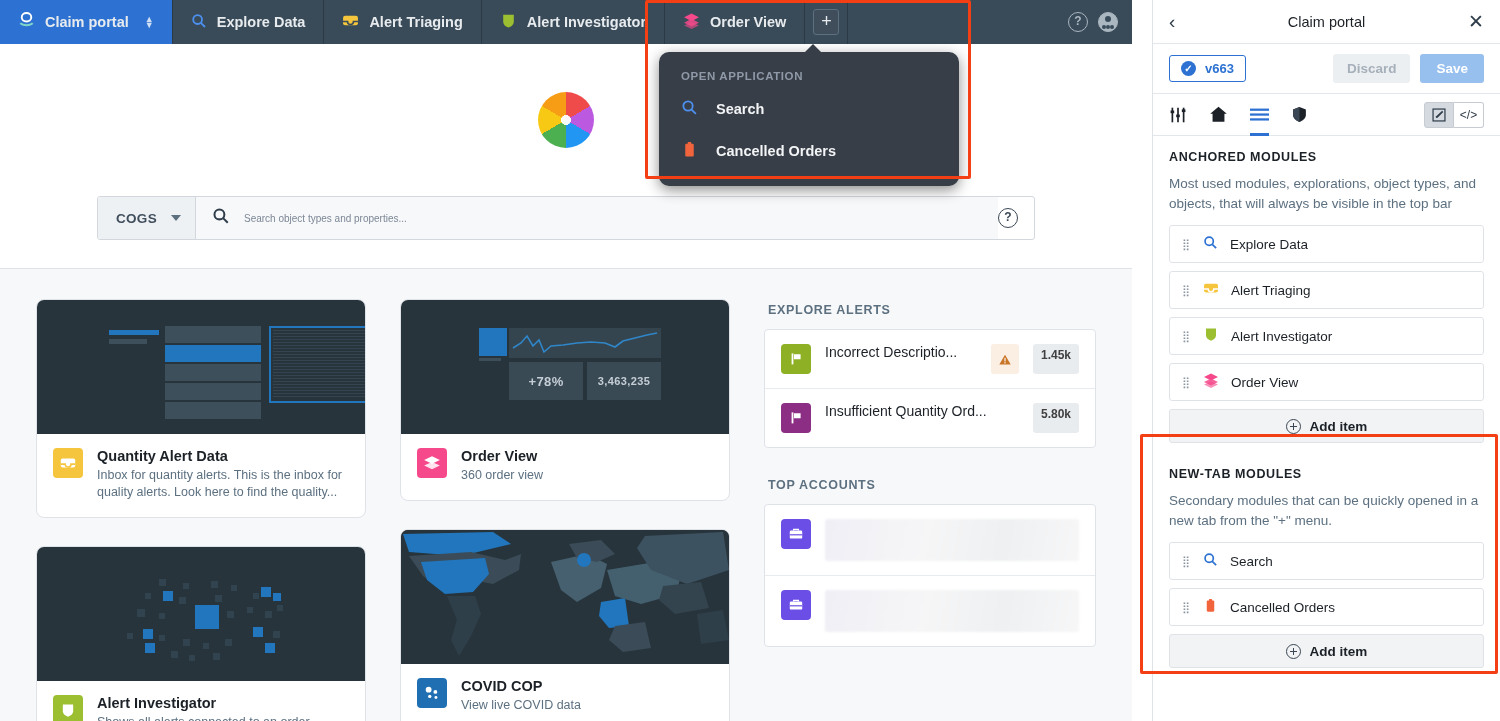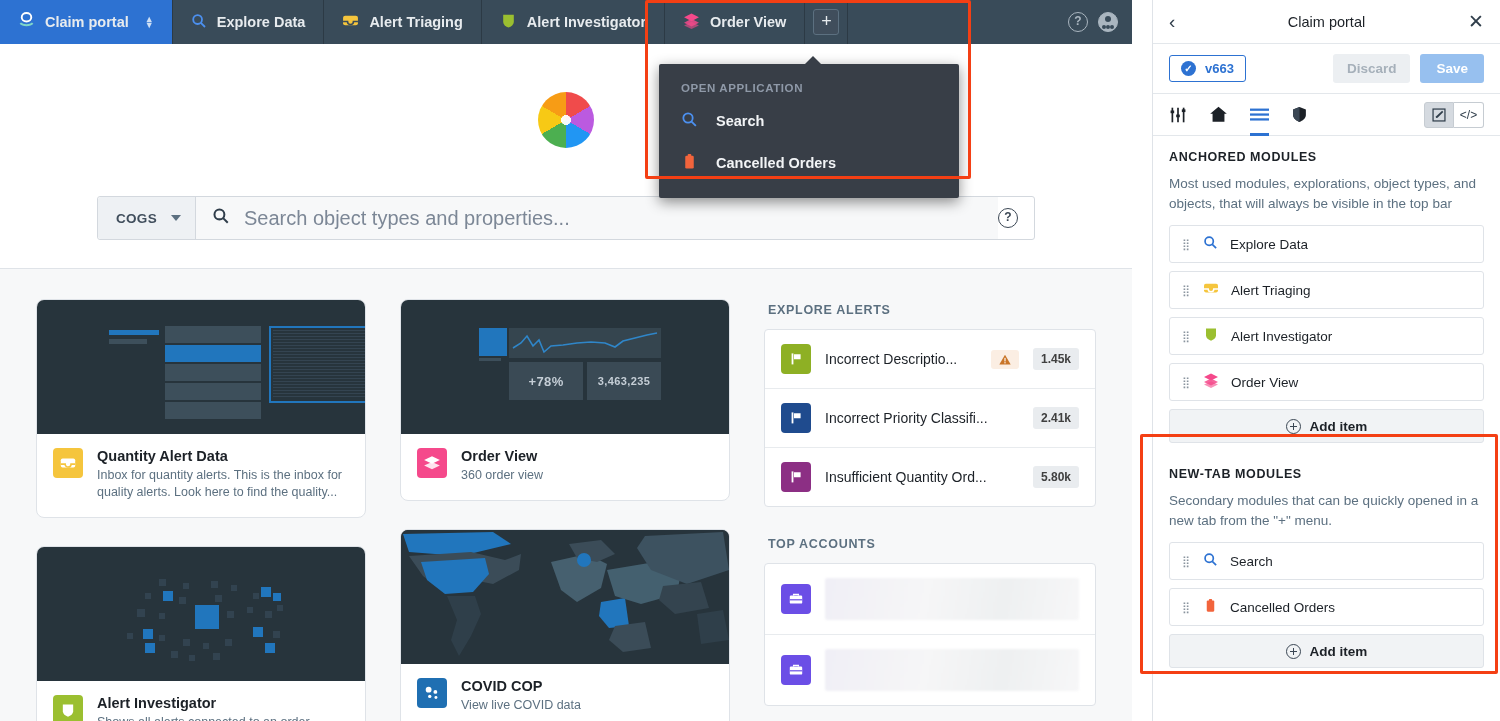--- a/index.html
+++ b/index.html
@@ -41,22 +41,22 @@
   }
   .circ-icon.avatar { background: #aab6c0; border-color:#aab6c0; position: relative; }
   .circ-icon.avatar::after{
     content:""; position:absolute; left:50%; top:3px; transform:translateX(-50%);
     width:6px; height:6px; border-radius:50%; background:#394b59;
     box-shadow: 0 8px 0 -1px #394b59, -4px 8px 0 -1px #394b59, 4px 8px 0 -1px #394b59;
   }
 
   
   .menu-pop {
-    position: absolute; left: 659px; top: 64px; width: 300px;
-    background: #383e47; border-radius: 2px; padding: 10px 0 14px;
+    position: absolute; left: 659px; top: 52px; width: 300px;
+    background: #383e47; border-radius: 10px; padding: 10px 0 14px;
     box-shadow: 0 4px 14px rgba(0,0,0,.45); z-index: 20;
   }
   .menu-pop::before{
     content:""; position:absolute; top:-8px; left: 145px;
     border-left: 9px solid transparent; border-right: 9px solid transparent;
     border-bottom: 9px solid #383e47;
   }
   .menu-head {
     color: #8f99a8; font-size: 11.5px; font-weight: bold; letter-spacing: .6px;
     padding: 8px 22px 6px;
@@ -109,21 +109,21 @@
   .scope {
     display:flex; align-items:center; gap:14px; height:100%; padding: 0 14px 0 18px;
     background:#eef1f4; border-right: 1px solid #d3d8de; color:#404e5c;
     font-size: 13.5px; font-weight:bold; letter-spacing:.3px; cursor:pointer;
     border-radius: 3px 0 0 3px;
   }
   .caret { width:0;height:0;border-left:5px solid transparent;border-right:5px solid transparent;border-top:6px solid #5c7080;}
   .search-input-wrap { flex:1; display:flex; align-items:center; gap:14px; padding: 0 16px; background:#f7f8f9; height:100%;}
   .search-input-wrap input {
     flex:1; border:0; outline:none; background:transparent;
-    font-family:"Liberation Sans",sans-serif; font-size:20px; color:#b91c1c;
+    font-family:"Liberation Sans",sans-serif; font-size:10px; color:#b91c1c;
   }
   .search-input-wrap input::placeholder { color:#7c8796; }
   .help-q {
     width:20px;height:20px;border-radius:50%;border:1.8px solid #3b4754;color:#3b4754;
     font-size:12px;font-weight:bold;line-height:16px;text-align:center;margin-right:16px;cursor:pointer;
   }
 
   .divider-line { height:1px; background:#dfe3e8; }
 
   .board { display:flex; gap:34px; padding: 30px 36px 0 36px; }
@@ -137,21 +137,21 @@
   .app-icon { width:30px; height:30px; border-radius:4px; flex:0 0 30px; display:flex; align-items:center; justify-content:center; }
   .card-title { font-size:14.5px; font-weight:bold; color:#1c2127; margin-bottom:3px; }
   .card-sub { font-size:12.5px; color:#5c7080; line-height:1.35; }
 
   .col-right { width: 332px; }
   .sec-head {
     font-size:12.5px; font-weight:bold; letter-spacing:.7px; color:#5c7080;
     margin: 4px 0 12px 4px;
   }
   .list-card { background:#fff; border:1px solid #dfe3e8; border-radius:4px; overflow:hidden; }
-  .list-row { display:flex; align-items:center; gap:14px; padding: 14px 16px; border-bottom:1px solid #e8ebee; cursor:pointer; }
+  .list-row { display:flex; gap:14px; padding: 14px 16px; border-bottom:1px solid #e8ebee; cursor:pointer; }
   .list-row:last-child { border-bottom:0; }
   .flag-icon { width:30px;height:30px;border-radius:4px;flex:0 0 30px;display:flex;align-items:center;justify-content:center;}
   .list-label { font-size:14px; color:#1c2127; flex:1; white-space:nowrap; overflow:hidden; text-overflow:ellipsis; }
   .warn-badge { background:#fbeee3; border-radius:3px; padding:3px 7px; display:flex; align-items:center; }
   .count-badge { background:#e9ecef; border-radius:3px; padding:4px 8px; font-size:12px; font-weight:bold; color:#404040; }
   .blurred { flex:1; height:42px; background: linear-gradient(100deg,#f0eff6,#f6f6f7 40%, #eef0f1 70%, #f7f7f8); filter: blur(1px); border-radius:2px; }
 
   
   .t-bar { position:absolute; background:#3d4f5b; }
   .t-accent { position:absolute; background:#2176bd; }
@@ -505,30 +505,20 @@
               <div class="warn-badge">
                 <svg width="14" height="13" viewBox="0 0 16 16">
                     <path d="M8 2 15 14H1z" fill="#c97528"></path>
                     <rect x="7.2" y="6" width="1.6" height="4.4" fill="#fbeee3"></rect>
                     <rect x="7.2" y="11.2" width="1.6" height="1.6" fill="#fbeee3"></rect>
                   </svg>
               </div>
               <div class="count-badge">1.45k</div>
             </div>
 
-            <div class="list-row">
-              <div class="flag-icon" style="background:#1f4b8e">
-                <svg width="16" height="16" viewBox="0 0 16 16">
-                    <rect x="3.6" y="2.4" width="1.8" height="11" fill="#fff"></rect>
-                    <path d="M6 3.2h6.6v5H6z" fill="#fff"></path>
-                  </svg>
-              </div>
-              <div class="list-label">Incorrect Priority Classifi...</div>
-              <div class="count-badge">2.41k</div>
-            </div>
 
             <div class="list-row">
               <div class="flag-icon" style="background:#8c2f84">
                 <svg width="16" height="16" viewBox="0 0 16 16">
                     <rect x="3.6" y="2.4" width="1.8" height="11" fill="#fff"></rect>
                     <path d="M6 3.2h6.6v5H6z" fill="#fff"></path>
                   </svg>
               </div>
               <div class="list-label">Insufficient Quantity Ord...</div>
               <div class="count-badge">5.80k</div>

